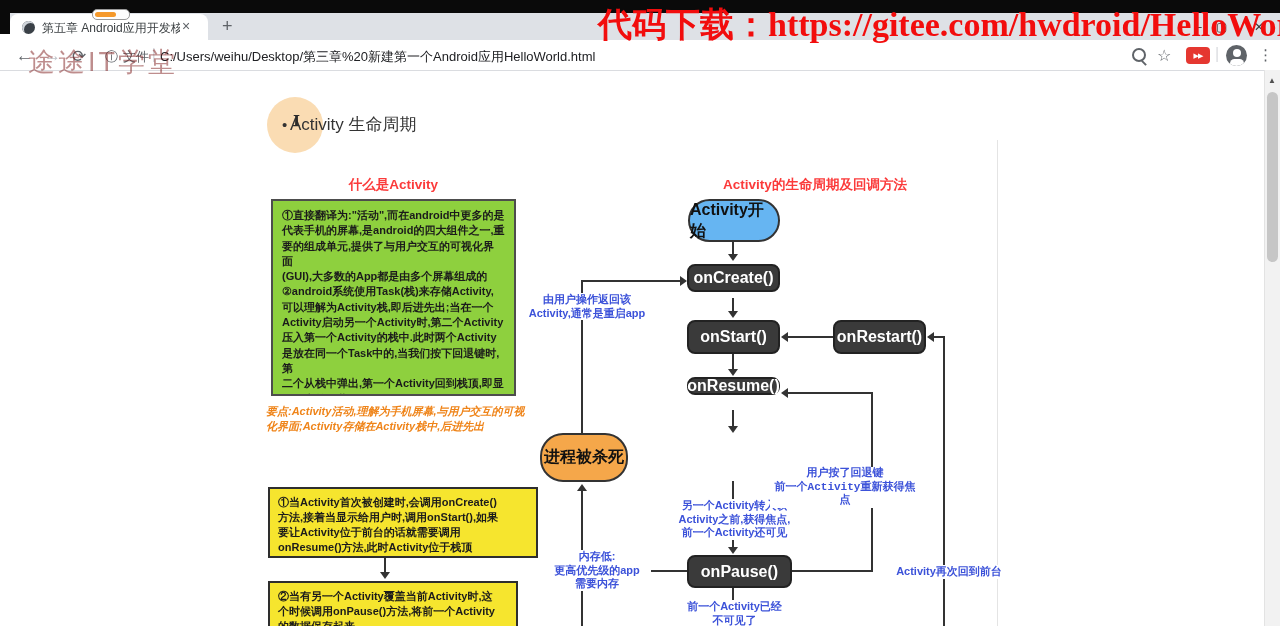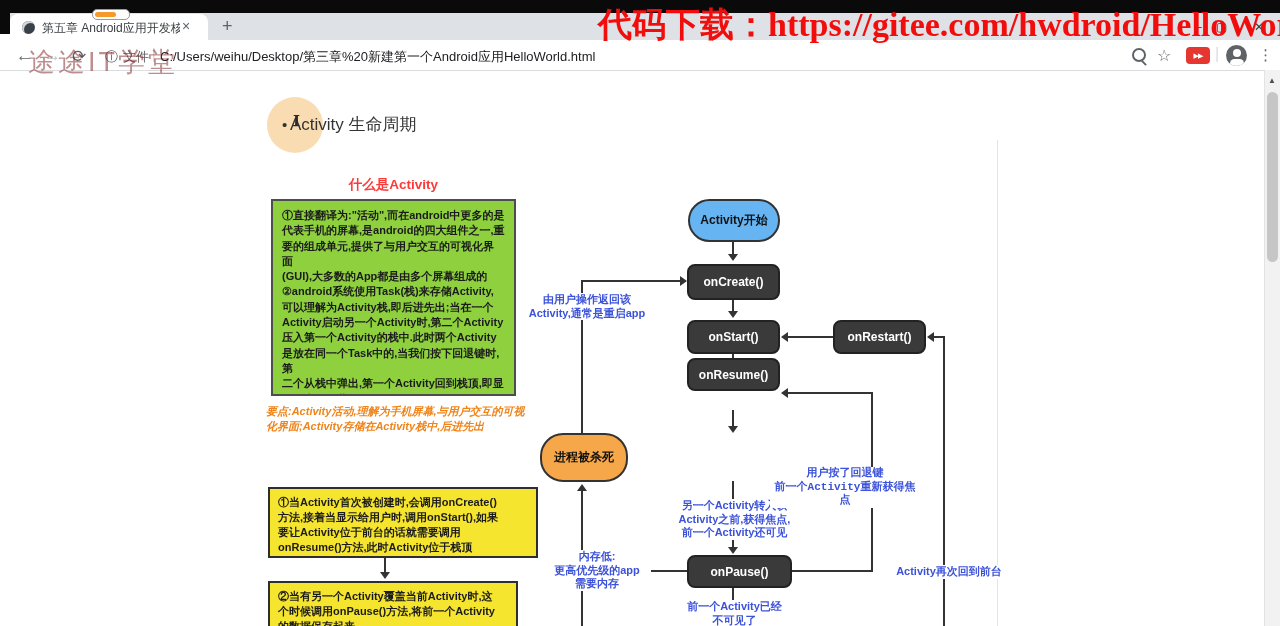--- a/index.html
+++ b/index.html
@@ -58,28 +58,28 @@
   #flow-header{left:650px;top:176px;width:330px;}
   #lifecycle-header{left:277px;top:464px;width:200px;}
 
   #green-box{left:271px;top:199px;width:245px;height:197px;background:#8ed03e;border:2px solid #4d4d4d;padding:7px 9px;box-sizing:border-box;font-size:11px;line-height:15.3px;font-weight:bold;color:#1b1b1b;overflow:hidden;}
   #keypoint{left:266px;top:404px;width:262px;font-size:11px;line-height:14.5px;font-weight:bold;font-style:italic;color:#ef8419;}
   .yellow-box{background:#f6e52e;border:2px solid #2e2e2e;padding:6px 8px;box-sizing:border-box;font-size:11px;line-height:15px;font-weight:bold;color:#1b1b1b;overflow:hidden;}
   #yellow-box1{left:268px;top:487px;width:270px;height:71px;}
   #yellow-box2{left:268px;top:581px;width:250px;height:60px;}
 
   
-  .node{box-sizing:border-box;border:2px solid #333;font-weight:bold;font-size:12px;color:#111;display:flex;align-items:center;justify-content:center;z-index:3;}
+  .node{box-sizing:border-box;border:2px solid #333;font-weight:bold;font-size:16px;color:#111;display:flex;align-items:center;justify-content:center;z-index:3;}
   .pill{border-radius:23px;}
   .dark{background:#3a3a3a;border:2px solid #222;border-radius:8px;color:#fff;}
   #node-start{left:688px;top:199px;width:92px;height:43px;background:#66b5f2;}
-  #node-oncreate{left:687px;top:264px;width:93px;height:36px;}
+  #node-oncreate{left:687px;top:264px;width:93px;height:28px;}
   #node-onstart{left:687px;top:320px;width:93px;height:34px;}
   #node-onrestart{left:833px;top:320px;width:93px;height:34px;}
-  #node-onresume{left:687px;top:358px;width:93px;height:33px;}
+  #node-onresume{left:687px;top:377px;width:93px;height:18px;}
   #node-running{left:686px;top:434px;width:97px;height:47px;background:#a7d955;}
   #node-onpause{left:687px;top:555px;width:105px;height:33px;}
   #node-killed{left:540px;top:433px;width:88px;height:49px;background:#f5a74a;}
 
   .vline{width:2px;background:#333;z-index:1;}
   .hline{height:2px;background:#333;z-index:1;}
   .arr{width:0;height:0;z-index:1;}
   .arr-d{border-left:5px solid transparent;border-right:5px solid transparent;border-top:7px solid #333;}
   .arr-u{border-left:5px solid transparent;border-right:5px solid transparent;border-bottom:7px solid #333;}
   .arr-l{border-top:5px solid transparent;border-bottom:5px solid transparent;border-right:7px solid #333;}
@@ -164,20 +164,21 @@
   <div class="abs pre yellow-box" id="yellow-box1">①当Activity首次被创建时,会调用onCreate()
 方法,接着当显示给用户时,调用onStart(),如果
 要让Activity位于前台的话就需要调用
 onResume()方法,此时Activity位于栈顶</div>
   <div class="abs vline" style="left:384px;top:558px;height:15px;"></div>
   <div class="abs arr arr-d" style="left:380px;top:572px;"></div>
   <div class="abs pre yellow-box" id="yellow-box2">②当有另一个Activity覆盖当前Activity时,这
 个时候调用onPause()方法,将前一个Activity
 的数据保存起来</div>
 
+  <div class="abs red-header" id="flow-header">Activity的生命周期及回调方法</div>
 
   <div class="abs vline" style="left:732px;top:242px;height:12px;"></div>
   <div class="abs arr arr-d" style="left:728px;top:254px;"></div>
   <div class="abs vline" style="left:732px;top:298px;height:14px;"></div>
   <div class="abs arr arr-d" style="left:728px;top:311px;"></div>
   <div class="abs vline" style="left:732px;top:354px;height:15px;"></div>
   <div class="abs arr arr-d" style="left:728px;top:369px;"></div>
   <div class="abs vline" style="left:732px;top:410px;height:16px;"></div>
   <div class="abs arr arr-d" style="left:728px;top:426px;"></div>
   <div class="abs vline" style="left:732px;top:481px;height:66px;"></div>

